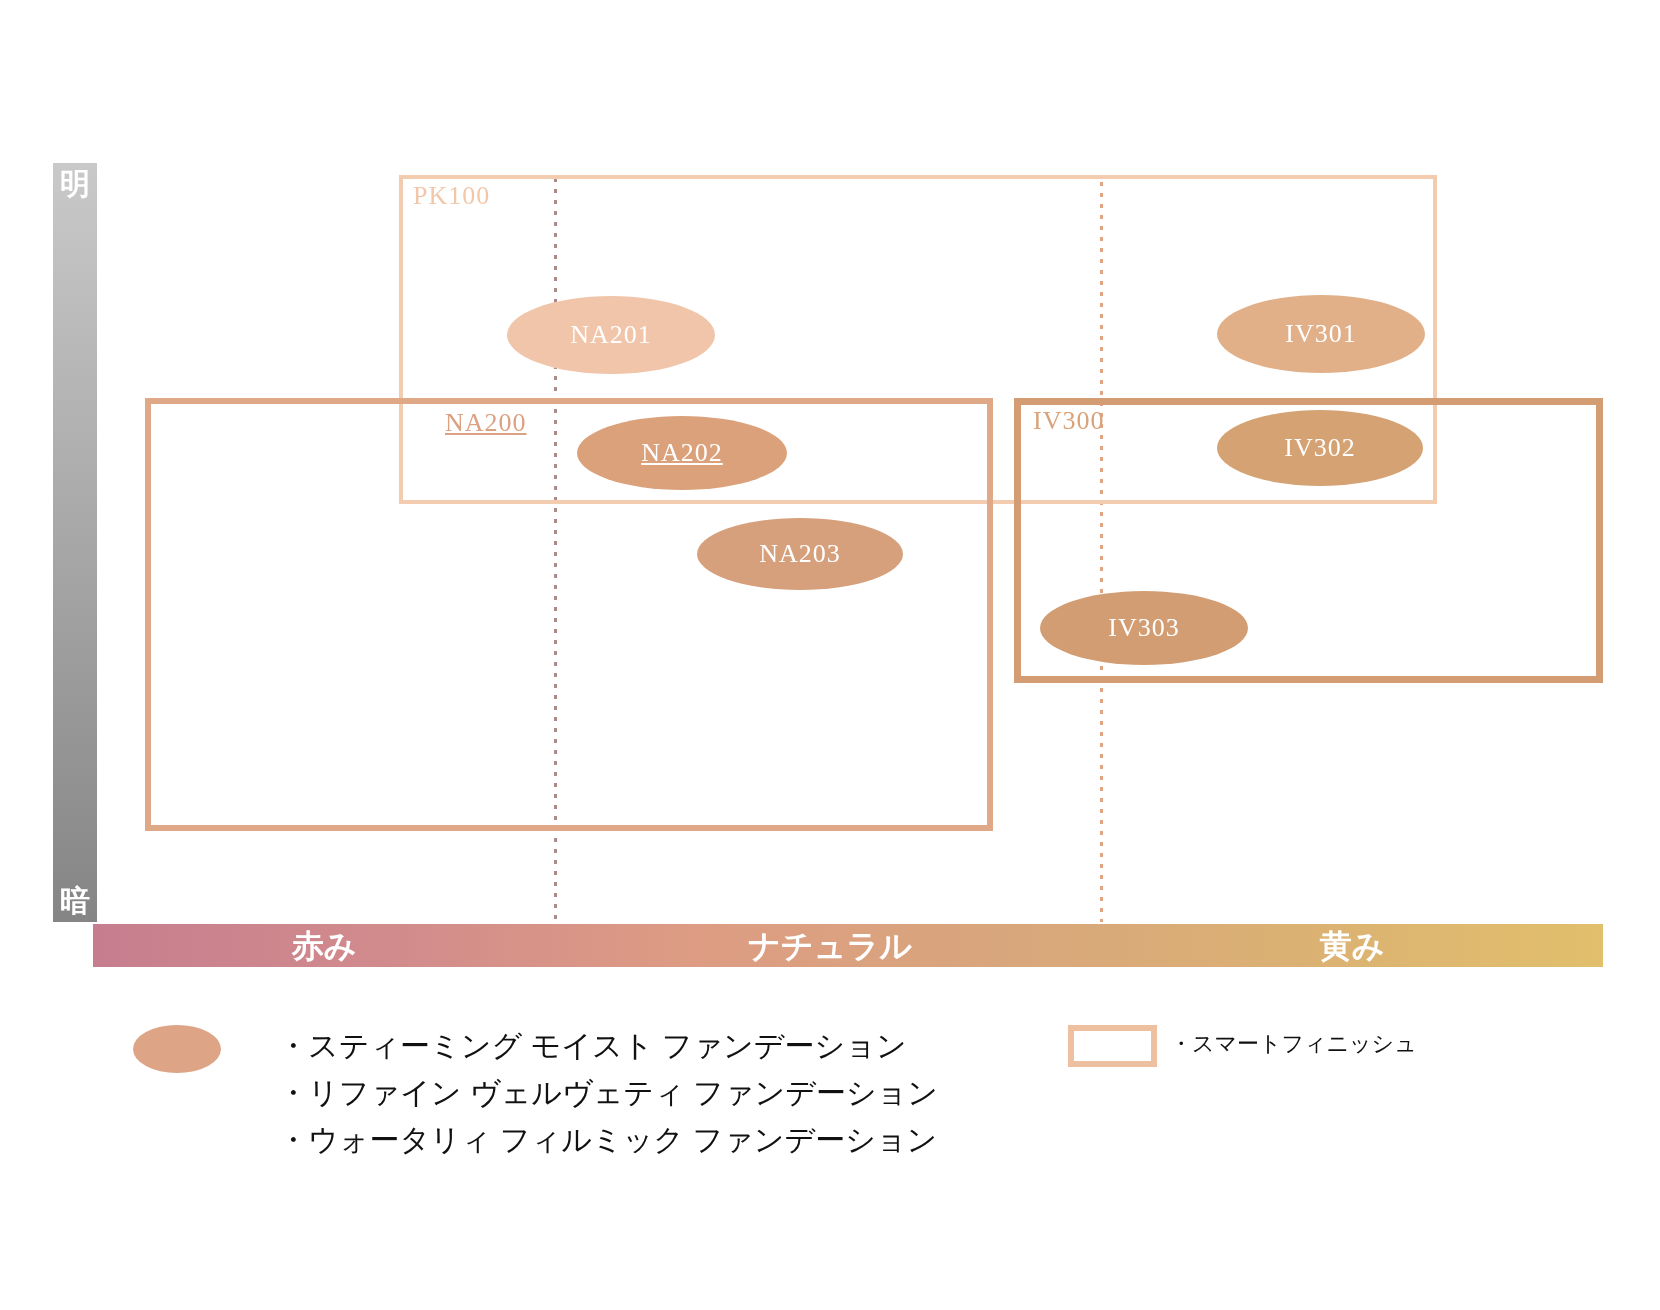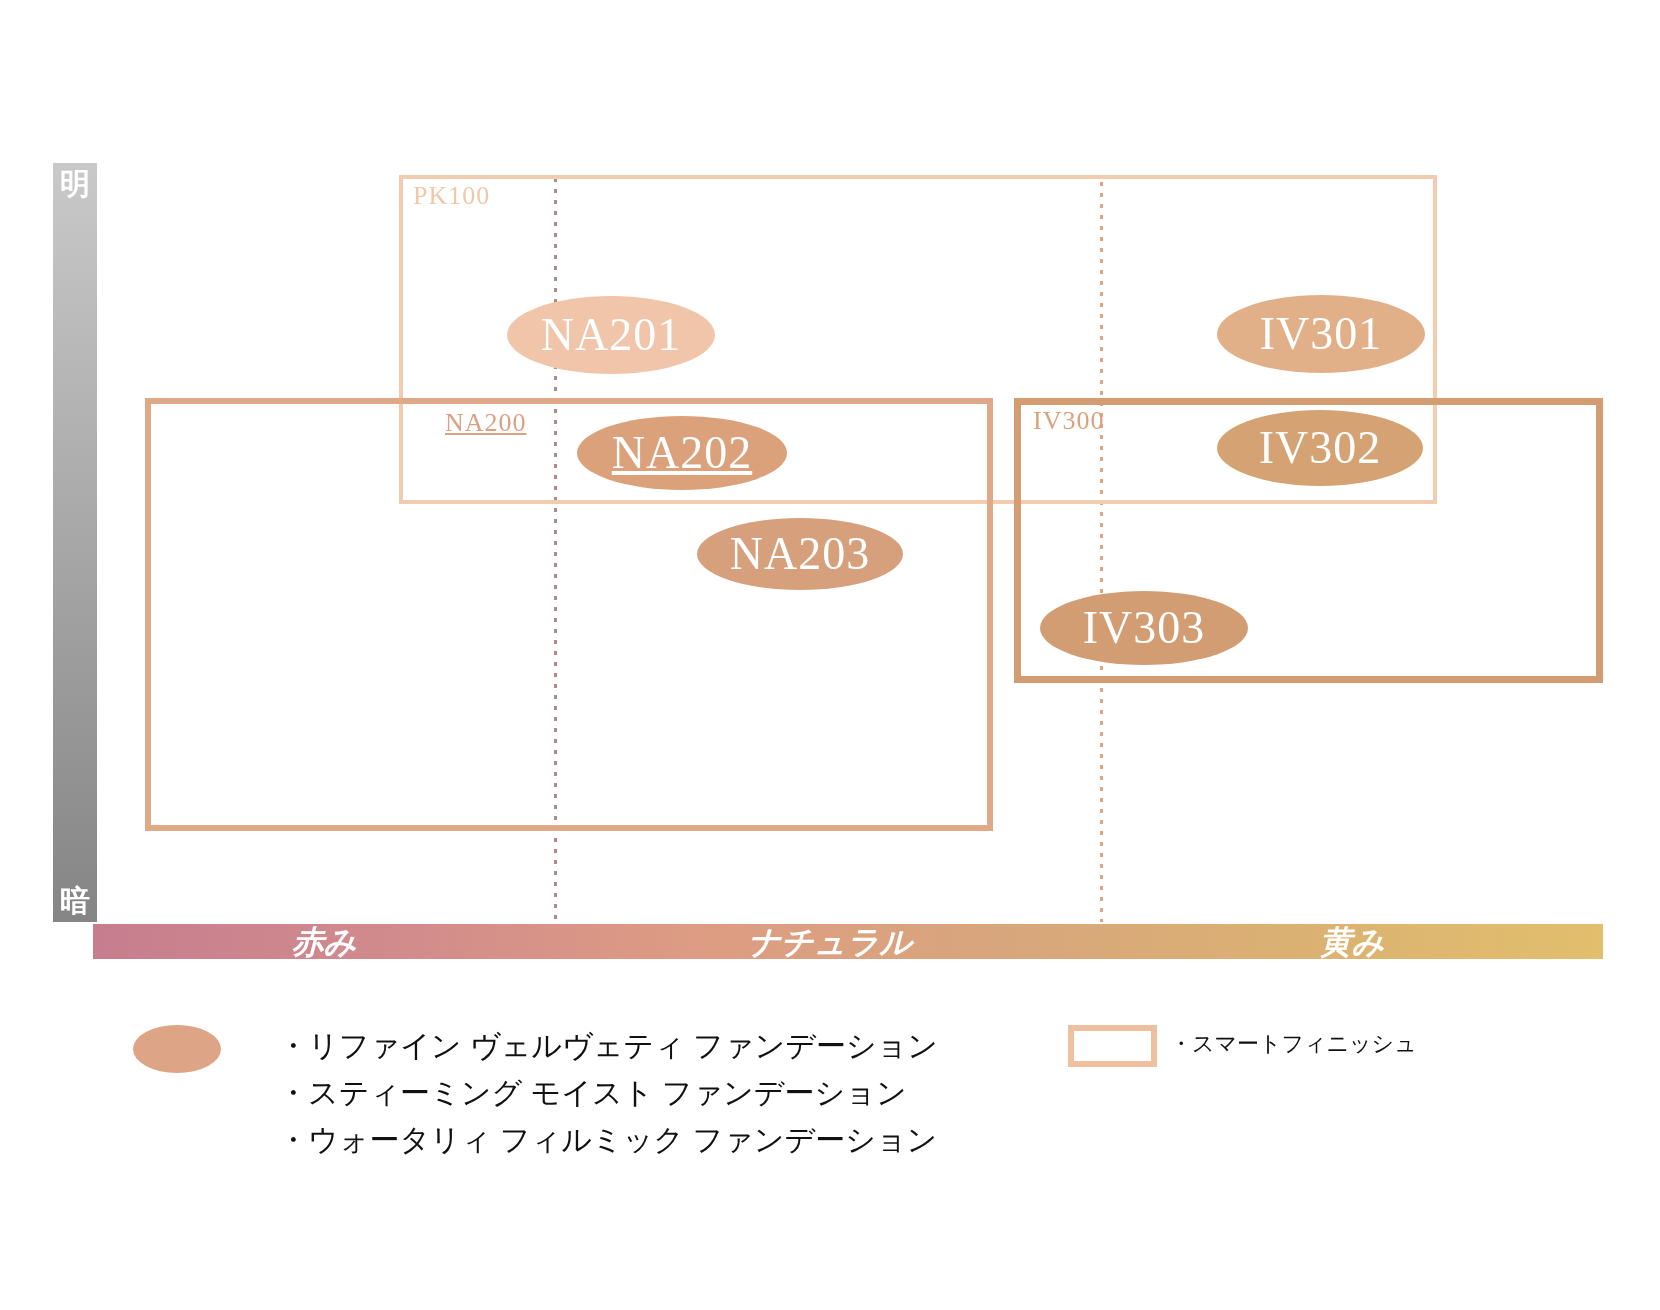--- a/index.html
+++ b/index.html
@@ -13,21 +13,21 @@
 
   
   #gray-bar{
     left:53px;top:163px;width:44px;height:759px;
     display:flex;flex-direction:column;justify-content:space-between;align-items:center;
     padding:6px 0;box-sizing:border-box;
     color:#ffffff;font-weight:bold;font-size:30px;line-height:1;
   }
 
   
-  #hue-bar{left:93px;top:924px;width:1510px;height:35px;font-style:italic;}
+  #hue-bar{left:93px;top:924px;width:1510px;height:43px;}
   .hue-label{
     position:absolute;top:50%;transform:translate(-50%,-50%);
     color:#ffffff;font-weight:bold;font-size:32px;white-space:nowrap;line-height:1;
   }
 
   
   .group-box{position:absolute;box-sizing:border-box;background:transparent;z-index:2;}
   .group-label{
     position:absolute;z-index:4;line-height:1;
     font-family:"Liberation Serif","DejaVu Serif",serif;
@@ -35,21 +35,21 @@
   }
 
   
   .dotted-line{position:absolute;width:3px;z-index:1;}
 
   
   .shade{
     position:absolute;border-radius:50%;z-index:3;
     display:flex;align-items:center;justify-content:center;
     color:#ffffff;font-family:"Liberation Serif","DejaVu Serif",serif;
-    font-size:46px;letter-spacing:1px;line-height:1;white-space:nowrap;text-align:center;
+    font-size:26px;letter-spacing:1px;line-height:1;white-space:nowrap;text-align:center;
   }
 
   
   #legend-ellipse{left:133px;top:1025px;width:88px;height:48px;border-radius:50%;}
   #legend-products{left:278px;top:1022px;font-size:30px;line-height:47px;color:#111111;white-space:nowrap;}
   #legend-rect{left:1068px;top:1025px;width:89px;height:42px;box-sizing:border-box;background:#ffffff;}
   #legend-rect-label{left:1170px;top:1031px;font-size:22px;line-height:1.2;color:#111111;white-space:nowrap;}
 </style>
 </head>
 <body>
@@ -77,18 +77,18 @@
   </div>
 
 <div class="abs" id="hue-bar" style="background: linear-gradient(to right, rgb(198, 126, 143), rgb(210, 139, 140), rgb(221, 156, 131), rgb(216, 166, 124), rgb(219, 177, 115), rgb(225, 191, 108));">
     <span class="hue-label" style="left: 231px;">赤み</span>
     <span class="hue-label" style="left: 737px;">ナチュラル</span>
     <span class="hue-label" style="left: 1259px;">黄み</span>
   </div>
 
 <div class="abs" id="legend-ellipse" style="background: rgb(221, 164, 133);"></div>
 <div class="abs" id="legend-products">
+  <div>・スティーミング モイスト ファンデーション</div>
   <div>・リファイン ヴェルヴェティ ファンデーション</div>
-  <div>・スティーミング モイスト ファンデーション</div>
   <div>・ウォータリィ フィルミック ファンデーション</div>
 </div>
 <div class="abs" id="legend-rect" style="border: 6px solid rgb(239, 192, 160);"></div>
 <div class="abs" id="legend-rect-label">・スマートフィニッシュ</div>
 
 </body></html>

